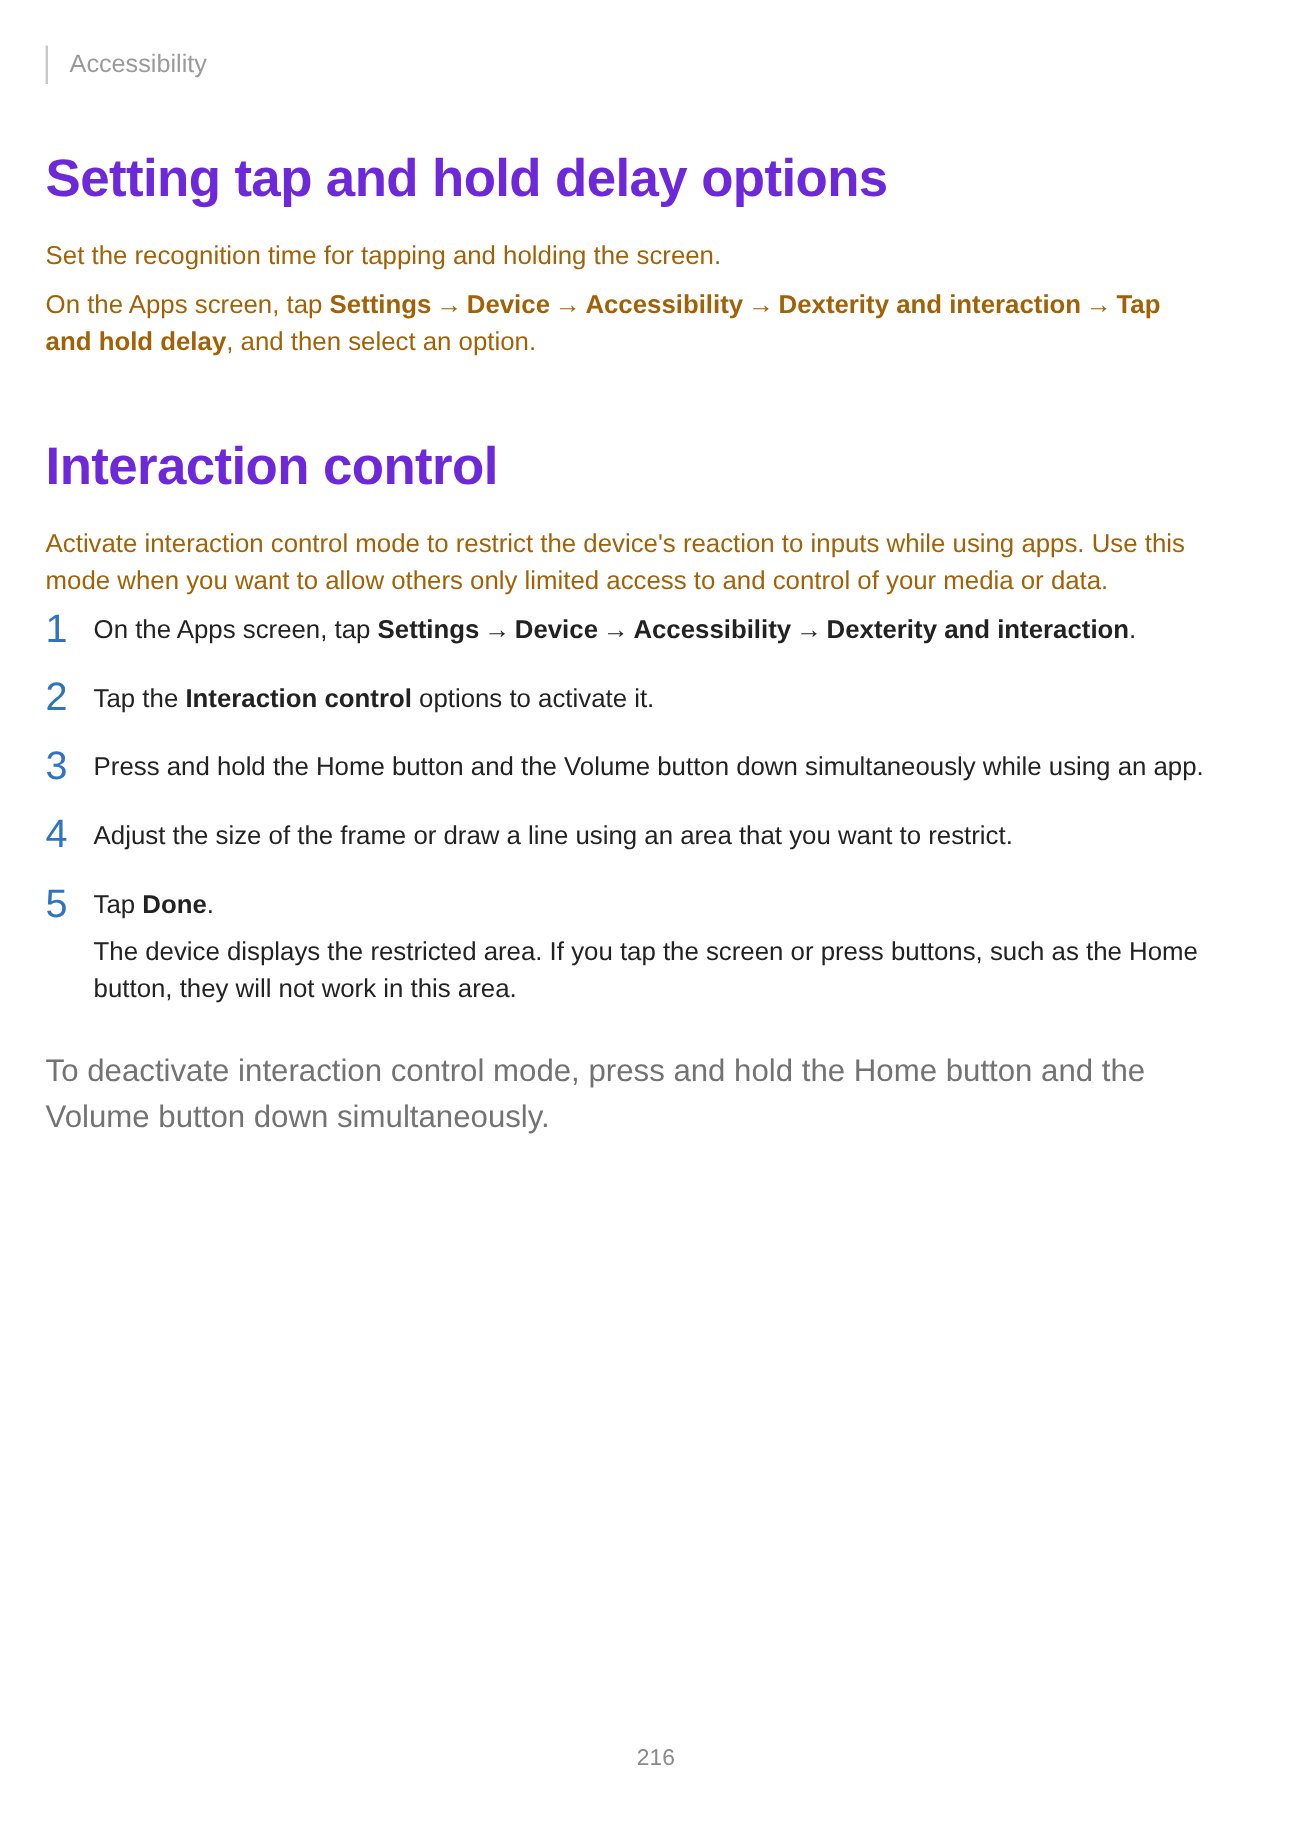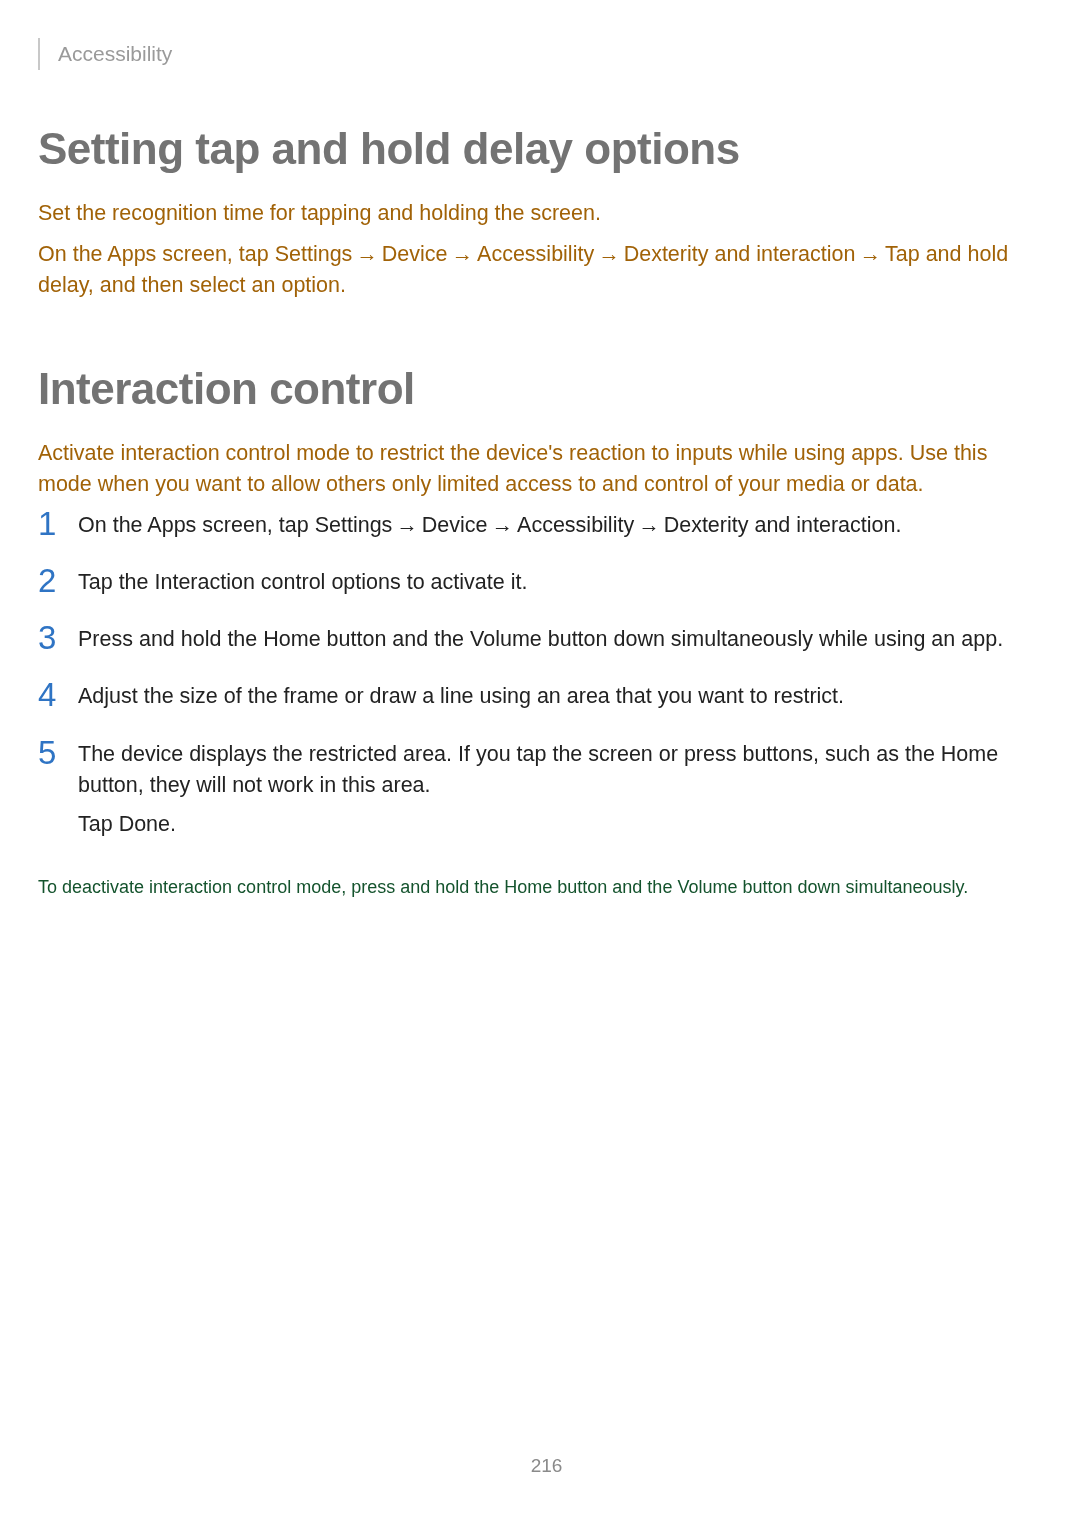--- a/index.html
+++ b/index.html
@@ -16,34 +16,34 @@
       color: #9a9a9a;
       font-size: 21px;
       padding-left: 18px;
       border-left: 2px solid #c8c8c8;
       height: 32px;
       display: flex;
       align-items: center;
       margin-bottom: 54px;
     }
     .h1 {
-      color: #737373;
+      color: #6d28d9;
       font-size: 44px;
       font-weight: 700;
       margin-bottom: 24px;
       letter-spacing: -0.5px;
     }
     .body-text {
       font-size: 21.5px;
       line-height: 1.45;
       color: #a16207;
       margin-bottom: 10px;
     }
     .section1 { margin-bottom: 62px; }
-    .bold { font-weight: 400; text-align: right; }
+    .bold { font-weight: 700; text-align: right; }
     .arrow { padding: 0 4px; }
     .steps { list-style: none; margin-top: 8px; }
     .step {
       display: flex;
       align-items: flex-start;
       margin-bottom: 26px;
     }
     .step-num {
       color: #2f74c4;
       font-size: 33px;
@@ -54,23 +54,23 @@
       margin-top: -3px;
     }
     .step-body {
       font-size: 21.5px;
       line-height: 1.45;
       color: #222;
       flex: 1;
     }
     .step-body p { margin-bottom: 8px; }
     .footer-text {
-      font-size: 18px;
+      font-size: 26px;
       line-height: 1.45;
-      color: #14532d;
+      color: #737373;
       margin-top: 2px;
     }
     .page-number {
       position: absolute;
       bottom: 50px;
       left: 13px;
       right: 0;
       text-align: center;
       color: #8a8a8a;
       font-size: 19px;
@@ -111,22 +111,22 @@
         <div class="step-num">3</div>
         <div class="step-body">Press and hold the Home button and the Volume button down simultaneously while using an app.</div>
       </li>
       <li class="step">
         <div class="step-num">4</div>
         <div class="step-body">Adjust the size of the frame or draw a line using an area that you want to restrict.</div>
       </li>
       <li class="step">
         <div class="step-num">5</div>
         <div class="step-body">
+          <p><span>Tap </span><span class="bold">Done</span><span>.</span></p>
           <p>The device displays the restricted area. If you tap the screen or press buttons, such as the Home button, they will not work in this area.</p>
-          <p><span>Tap </span><span class="bold">Done</span><span>.</span></p>
         </div>
       </li>
     </ol>
 
     <p class="footer-text">To deactivate interaction control mode, press and hold the Home button and the Volume button down simultaneously.</p>
   </div>
 </div>
 
 <div class="page-number">216</div>
 

